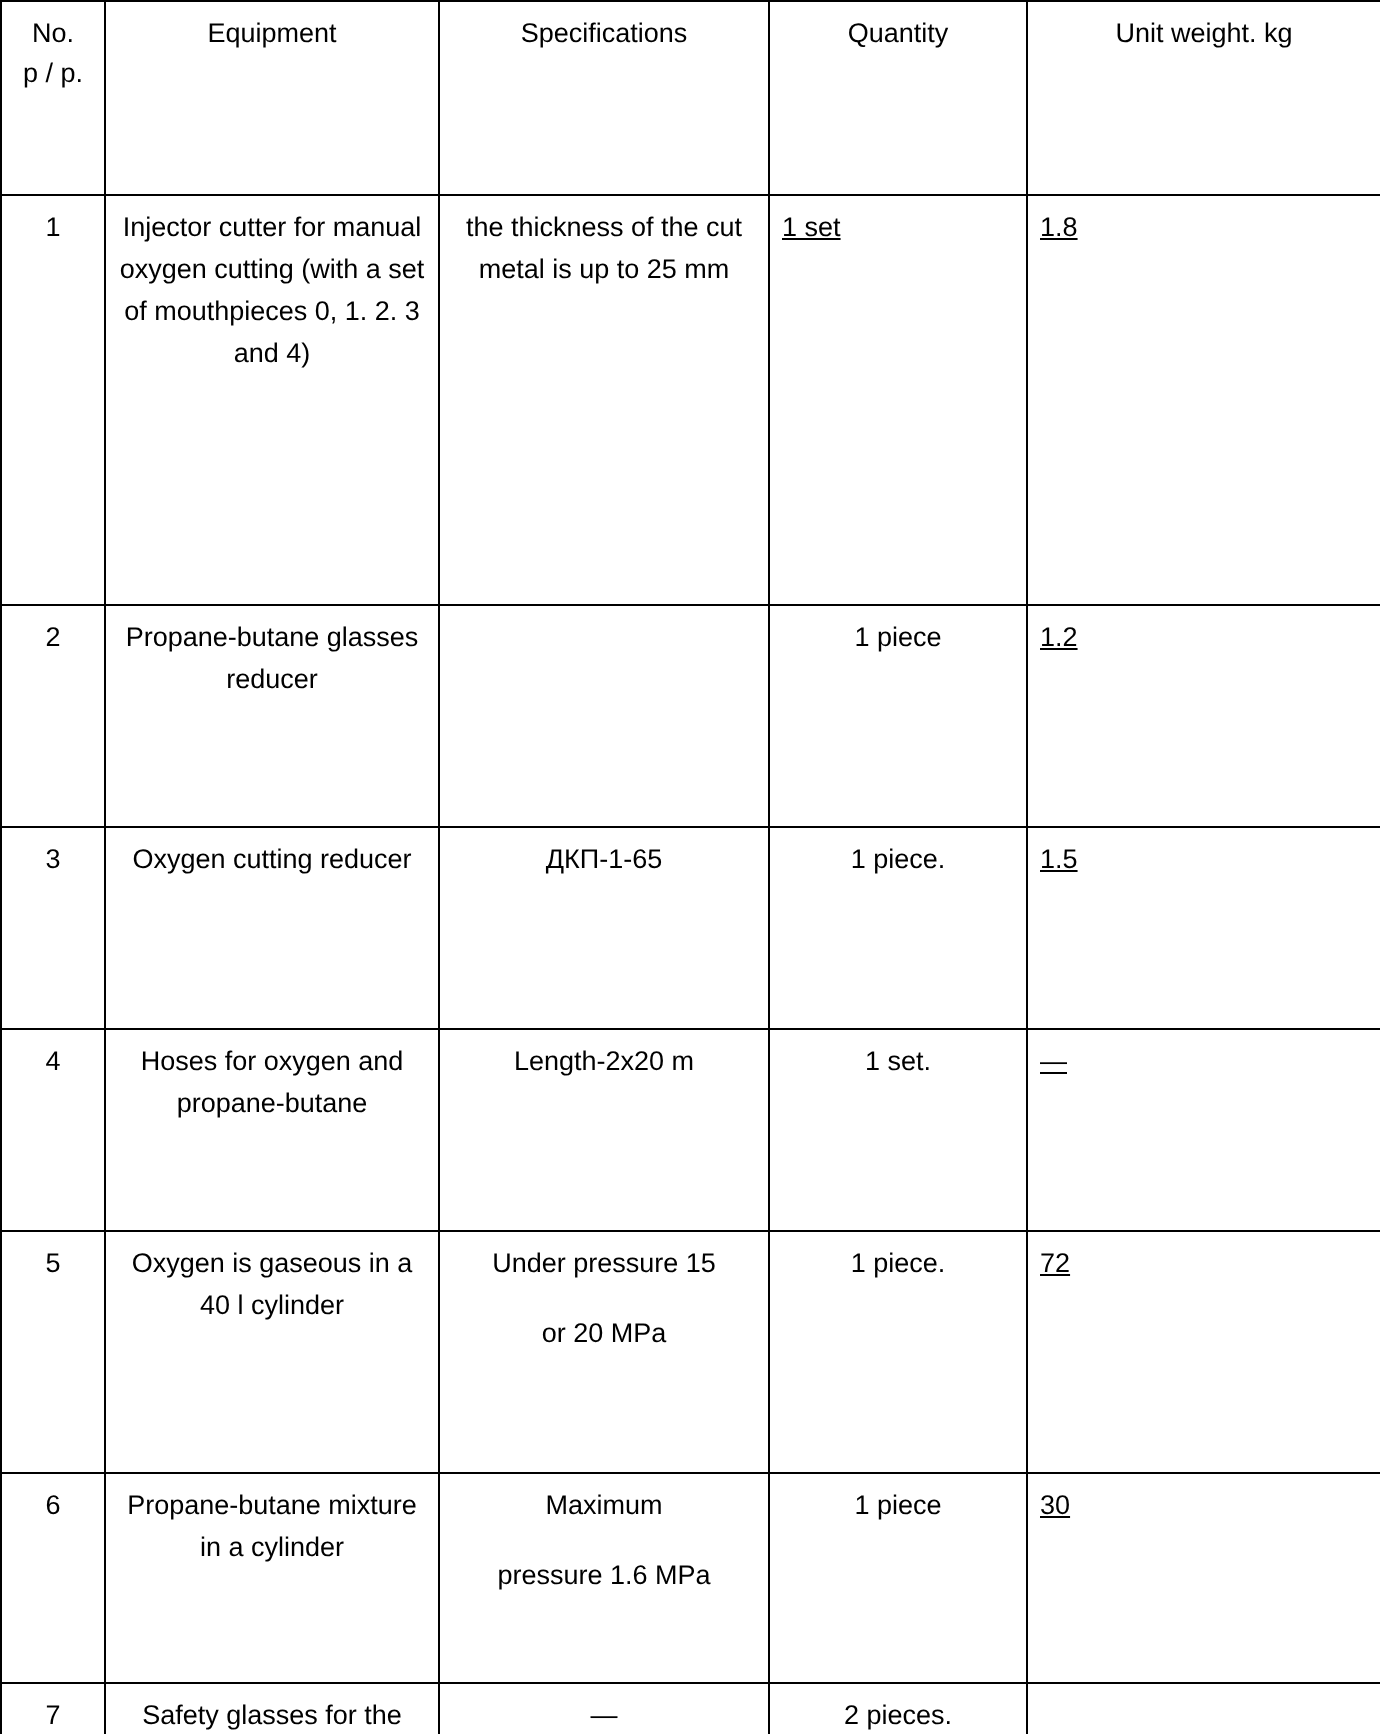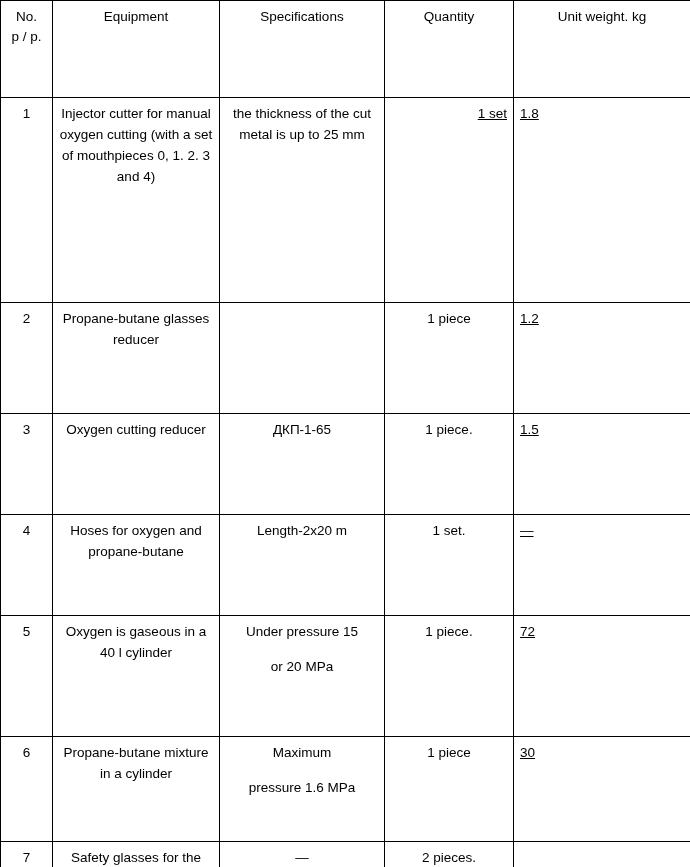--- a/index.html
+++ b/index.html
@@ -60,21 +60,21 @@
   td.cell-eq {
     text-align: center;
   }
   td.cell-spec {
     text-align: center;
   }
   td.cell-qty {
     text-align: center;
   }
   td.cell-qty.left {
-    text-align: right;
+    text-align: left;
     text-decoration: underline;
   }
   td.cell-uw {
     text-align: left;
     text-decoration: underline;
   }
   .row-1 td { height: 192px; }
   .row-2 td { height: 98px; }
   .row-3 td { height: 88px; }
   .row-4 td { height: 88px; }

